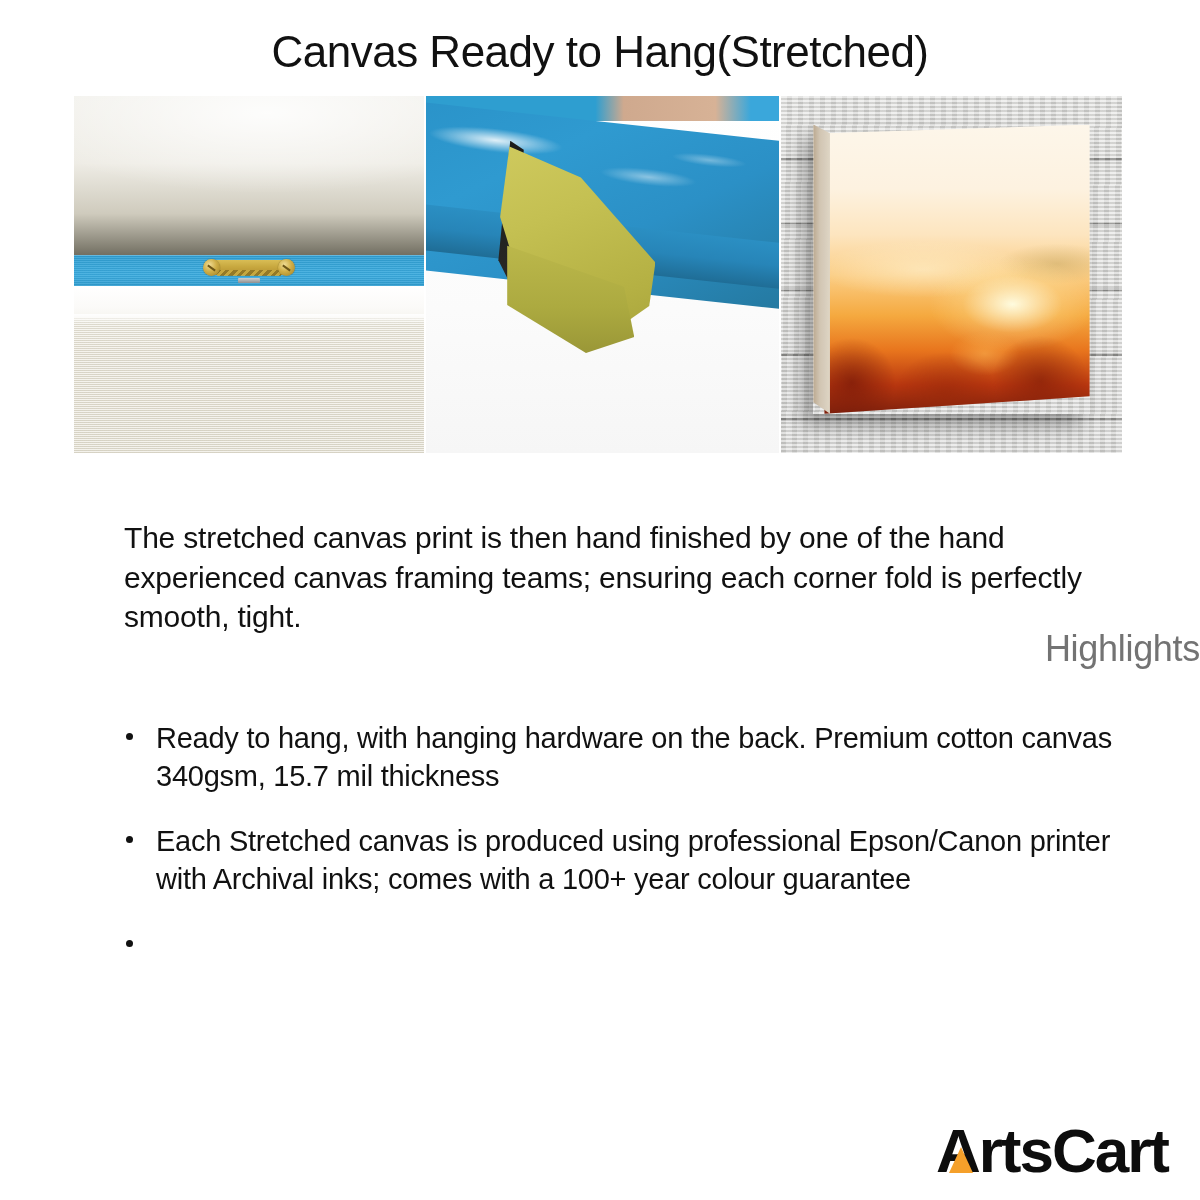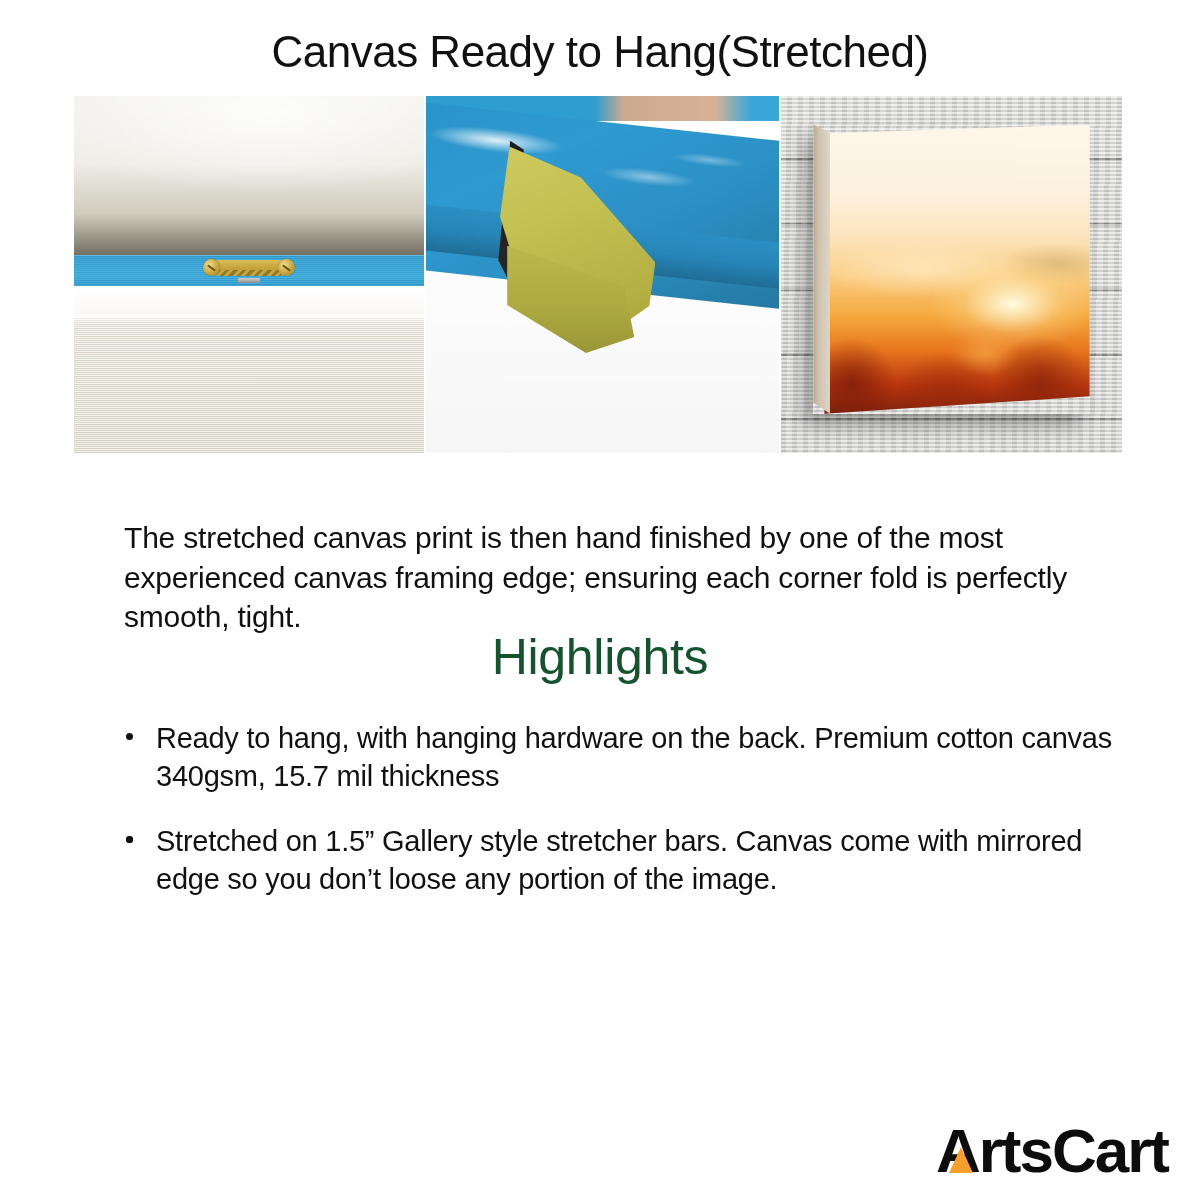--- a/index.html
+++ b/index.html
@@ -274,24 +274,24 @@
     line-height: 1.32;
     color: #111111;
     letter-spacing: -0.2px;
   }
 
   
   .highlights-title {
     position: absolute;
     left: 0; right: 0;
     top: 628px;
-    text-align: center;
-    font-size: 50px;
+    text-align: right;
+    font-size: 36px;
     font-weight: 400;
-    color: #14532d;
+    color: #737373;
     letter-spacing: -0.3px;
   }
   .bullets {
     position: absolute;
     left: 120px;
     top: 720px;
     width: 1000px;
     list-style: none;
     margin: 0;
     padding: 0;
@@ -378,35 +378,35 @@
   <div class="photo photo-c">
     <div class="pc-wall"></div>
     <div class="pc-canvas">
       <div class="pc-face"></div>
       <div class="pc-side"></div>
     </div>
   </div>
 
 </div>
 
-<p class="intro">The stretched canvas print is then hand finished by one of the most experienced canvas framing edge; ensuring each corner fold is perfectly smooth, tight.</p>
+<p class="intro">The stretched canvas print is then hand finished by one of the hand experienced canvas framing teams; ensuring each corner fold is perfectly smooth, tight.</p>
 
 <div class="highlights-title">Highlights</div>
 
 <ul class="bullets">
   <li class="bullet">
     <span class="dot"></span>
     <span>Ready to hang,  with hanging hardware on the back.  Premium cotton canvas 340gsm, 15.7 mil thickness</span>
   </li>
   <li class="bullet">
     <span class="dot"></span>
+    <span>Each Stretched canvas is produced using professional Epson/Canon printer with Archival inks; comes with a 100+ year colour guarantee</span>
   </li>
   <li class="bullet">
     <span class="dot"></span>
-    <span>Stretched on 1.5” Gallery style stretcher bars. Canvas come with mirrored edge so you don’t loose any portion of the image.</span>
   </li>
 </ul>
 
 <div class="logo">
   <div class="logo-mark">
     <span>ArtsCart</span>
     <span class="logo-tri"></span>
   </div>
 </div>
 

